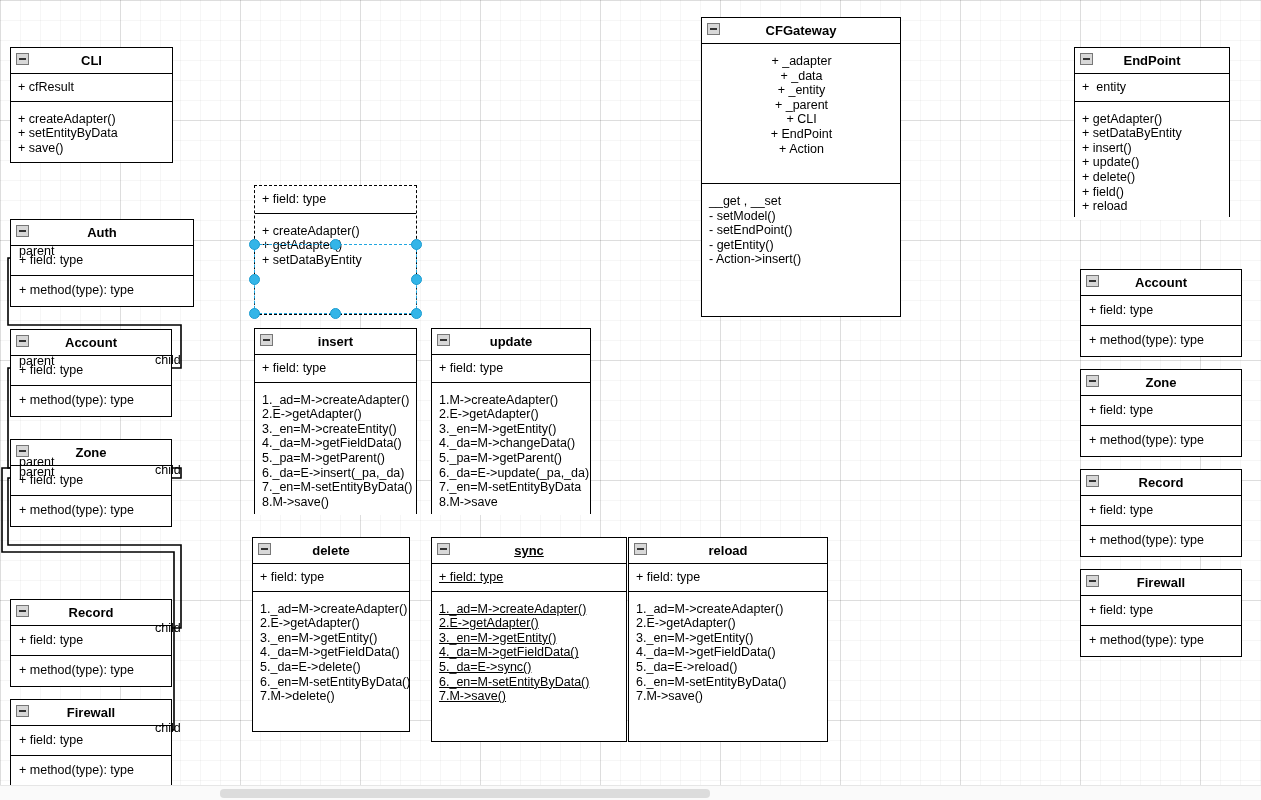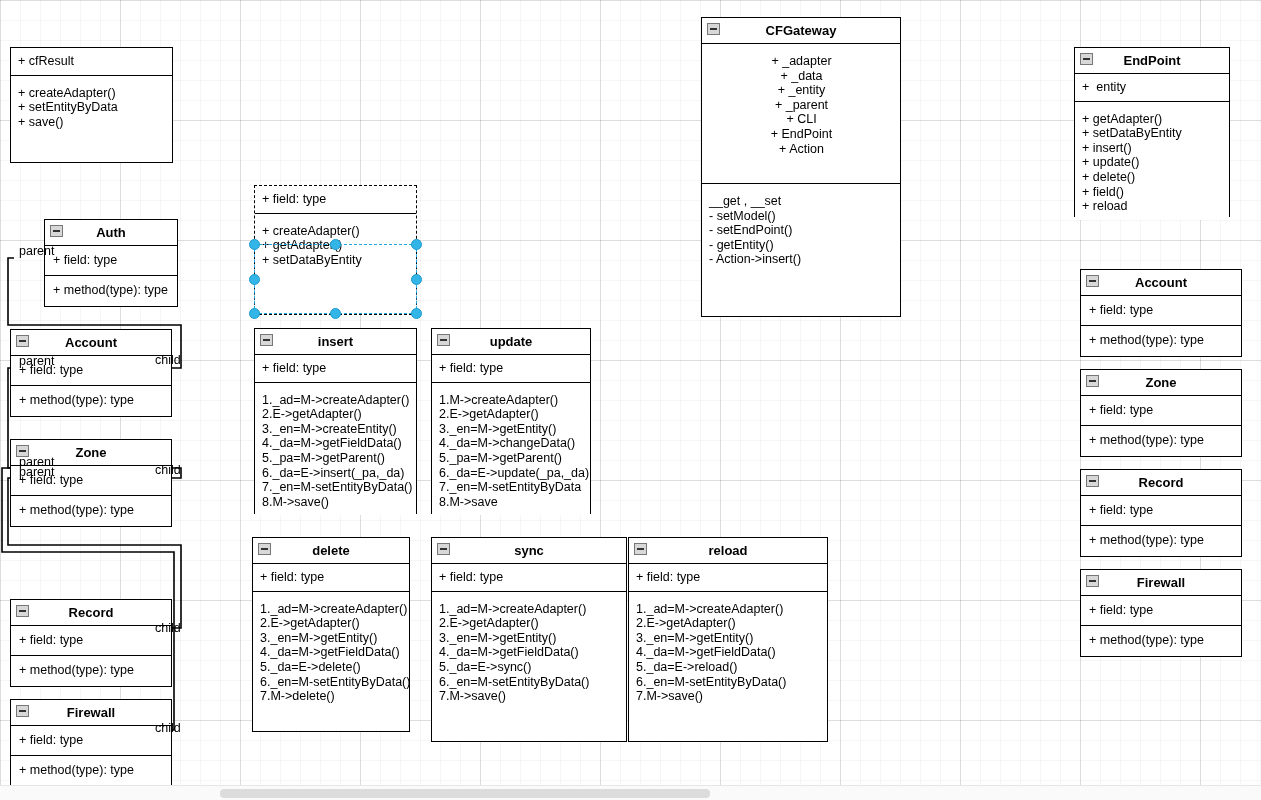--- a/index.html
+++ b/index.html
@@ -115,20 +115,24 @@
     <path d="M 14,258 L 8,258 L 8,325 L 181,325 L 181,368 L 172,368"></path>
 
     <path d="M 14,368 L 8,368 L 8,468 L 181,468 L 181,478 L 172,478"></path>
 
     <path d="M 14,478 L 8,478 L 8,545 L 181,545 L 181,628 L 172,628"></path>
 
     <path d="M 14,468 L 2,468 L 2,552 L 174,552 L 174,730 L 172,730"></path>
   </svg>
 
   <div class="uml" style="left:10px;top:47px;width:163px;height:116px;">
+    <div class="hdr">
+      <span class="collapse"></span>
+      <span>CLI</span>
+    </div>
     <div class="sect">
       <div class="row">+ cfResult</div>
     </div>
     <div class="sect pad-top">
       <div class="row">+ createAdapter()</div>
       <div class="row">+ setEntityByData</div>
       <div class="row">+ save()</div>
     </div>
   </div>
 
@@ -247,21 +251,21 @@
       <div class="row">1._ad=M-&gt;createAdapter()</div>
       <div class="row">2.E-&gt;getAdapter()</div>
       <div class="row">3._en=M-&gt;getEntity()</div>
       <div class="row">4._da=M-&gt;getFieldData()</div>
       <div class="row">5._da=E-&gt;delete()</div>
       <div class="row">6._en=M-setEntityByData()</div>
       <div class="row">7.M-&gt;delete()</div>
     </div>
   </div>
 
-  <div class="uml" style="left:431px;top:537px;width:196px;height:205px;">
+  <div class="uml" style="left:431px;top:537px;width:196px;height:205px;text-decoration:underline;">
     <div class="hdr">
       <span class="collapse"></span>
       <span>sync</span>
     </div>
     <div class="sect">
       <div class="row">+ field: type</div>
     </div>
     <div class="sect pad-top">
       <div class="row">1._ad=M-&gt;createAdapter()</div>
       <div class="row">2.E-&gt;getAdapter()</div>
@@ -285,21 +289,21 @@
       <div class="row">1._ad=M-&gt;createAdapter()</div>
       <div class="row">2.E-&gt;getAdapter()</div>
       <div class="row">3._en=M-&gt;getEntity()</div>
       <div class="row">4._da=M-&gt;getFieldData()</div>
       <div class="row">5._da=E-&gt;reload()</div>
       <div class="row">6._en=M-setEntityByData()</div>
       <div class="row">7.M-&gt;save()</div>
     </div>
   </div>
 
-  <div class="uml simple" style="left:10px;top:219px;width:134px;height:88px;margin-left:34px;">
+  <div class="uml simple" style="left:10px;top:219px;width:184px;height:88px;">
     <div class="hdr">
       <span class="collapse"></span>
       <span>Auth</span>
     </div>
     <div class="sect">
       <div class="row">+ field: type</div>
     </div>
     <div class="sect">
       <div class="row">+ method(type): type</div>
     </div>

